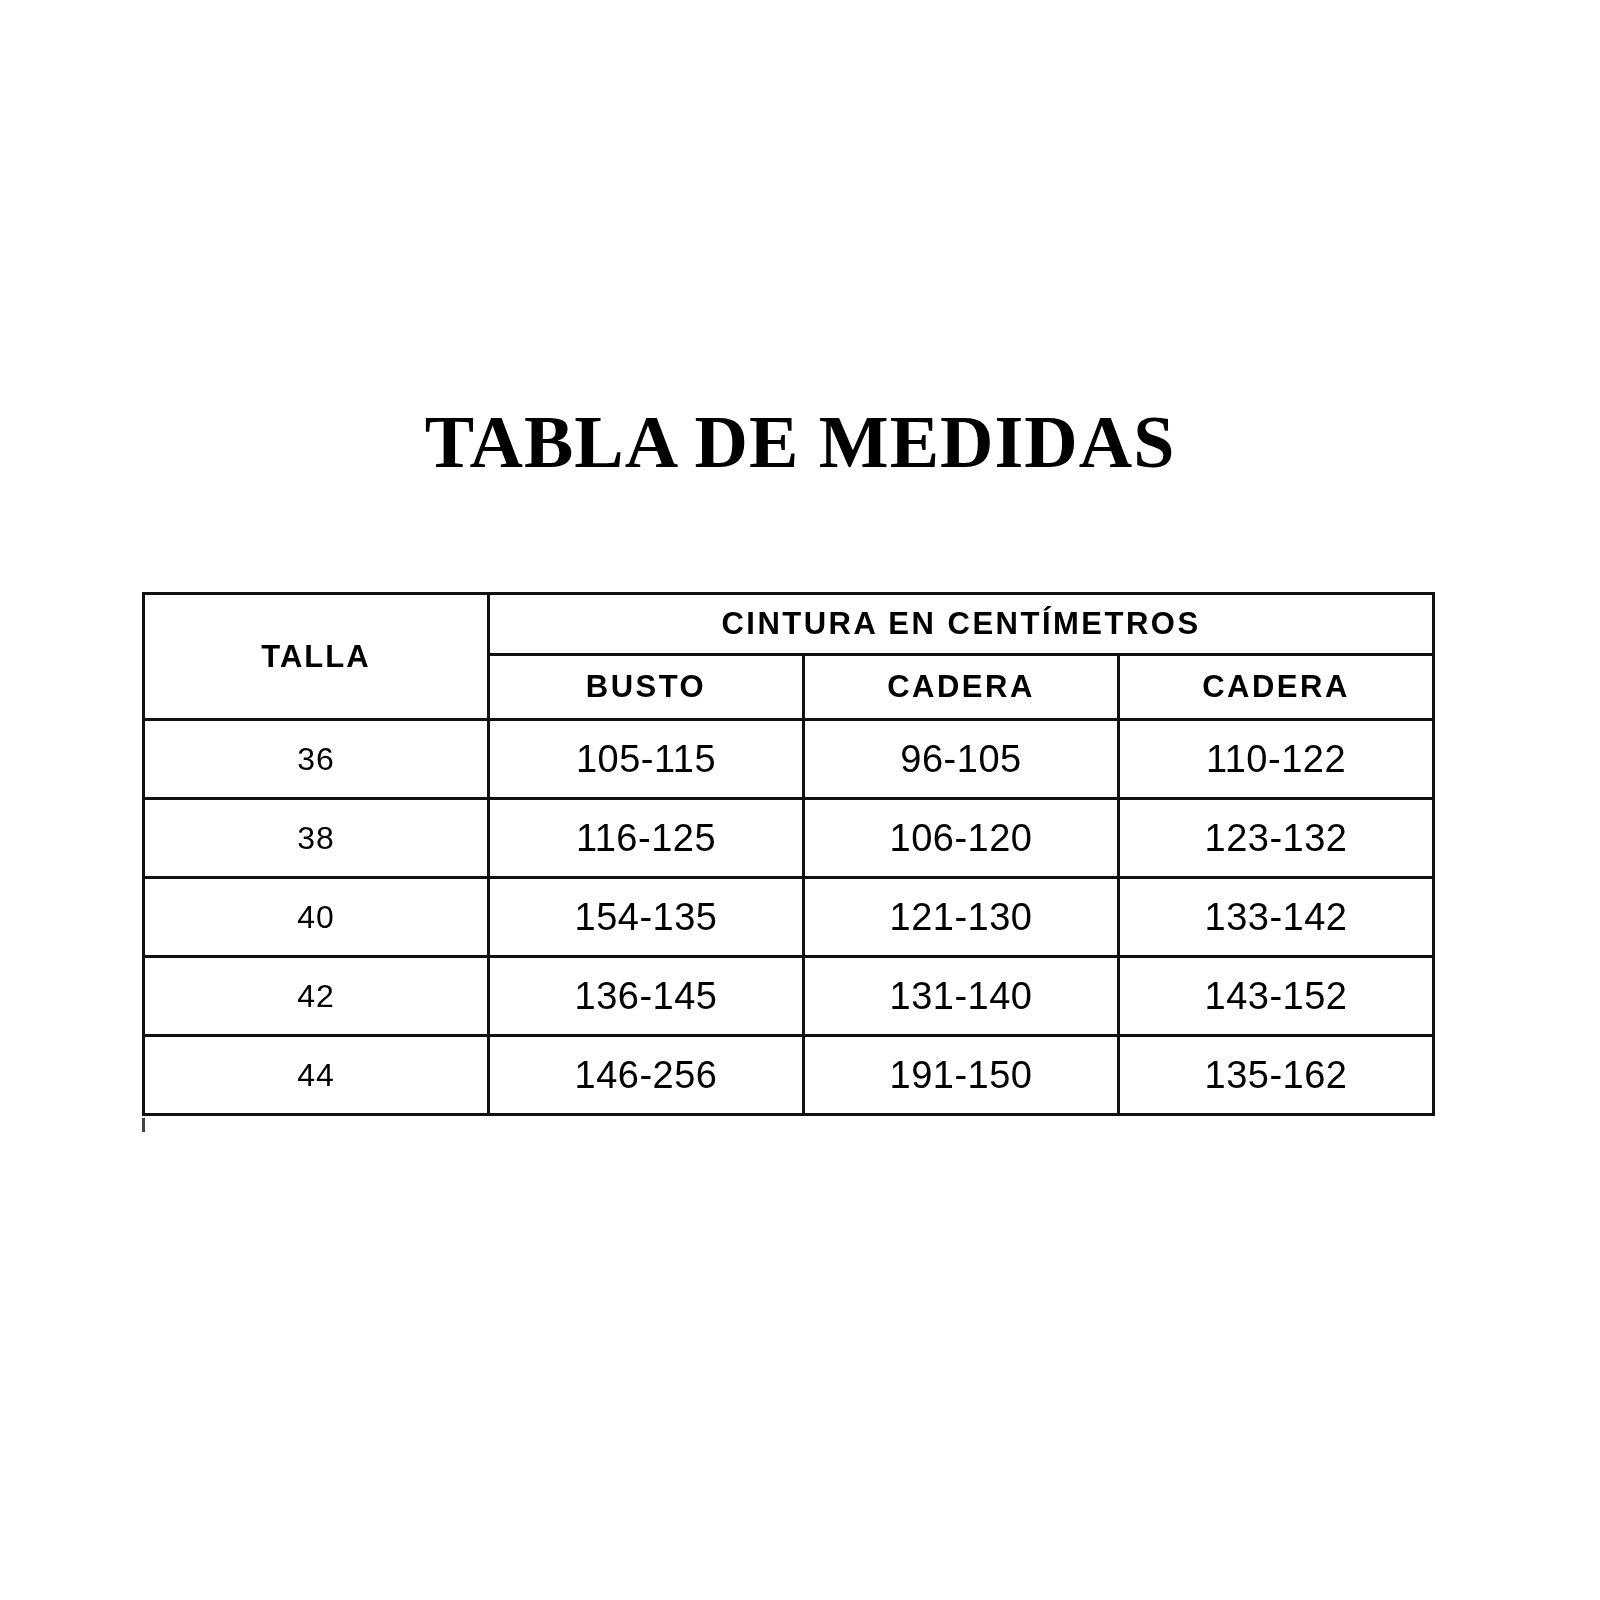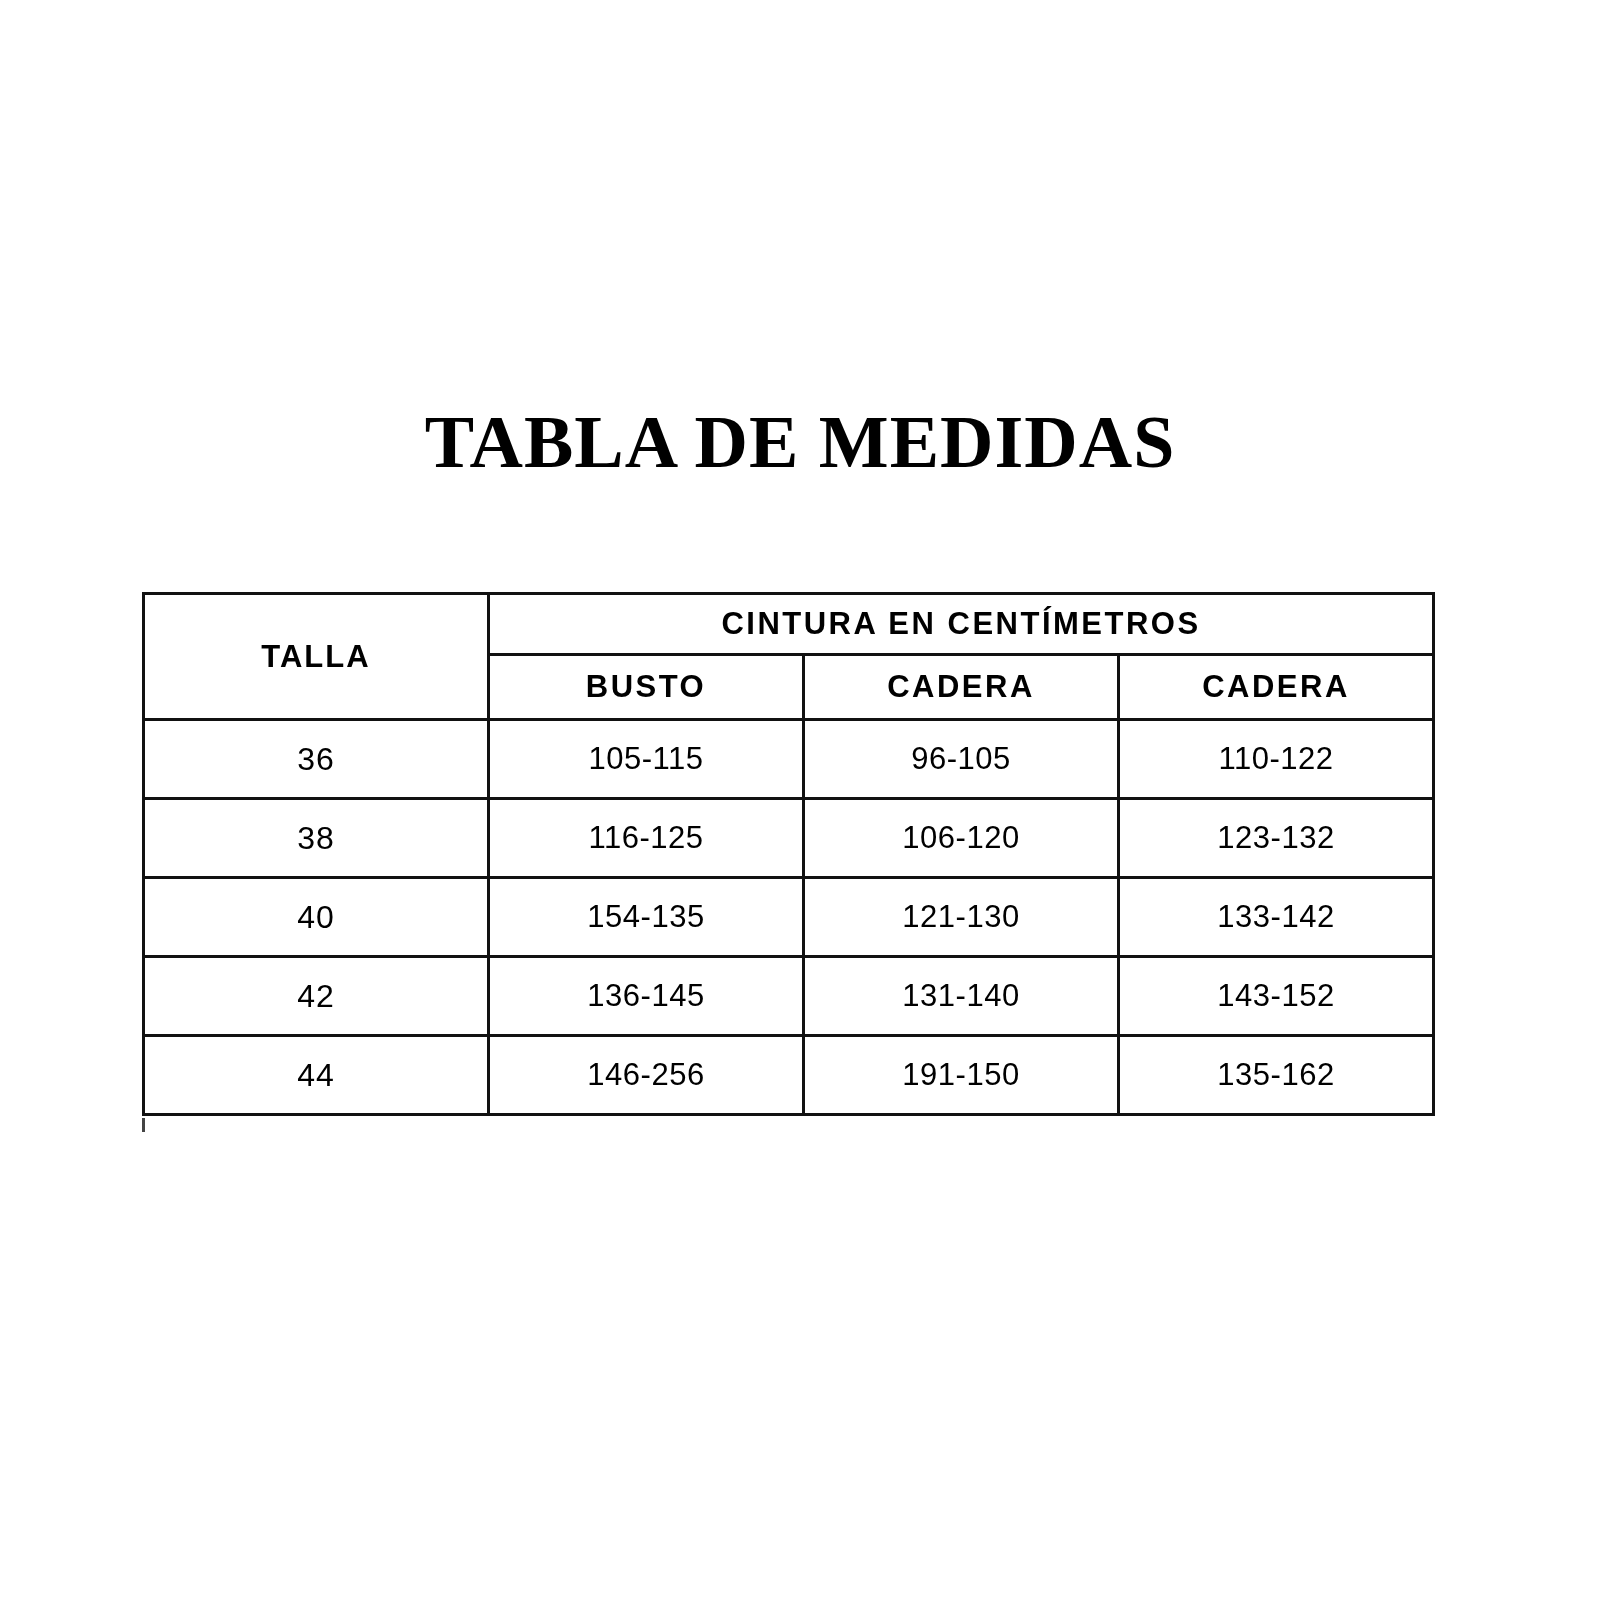--- a/index.html
+++ b/index.html
@@ -75,21 +75,21 @@
     height: 62px;
     border-radius: 15px;
   }
   .size-cell {
     font-size: 32px;
     font-weight: normal;
     height: 76px;
     letter-spacing: 1px;
   }
   .value-cell {
-    font-size: 31px;
+    font-size: 38px;
     font-weight: normal;
     height: 76px;
     letter-spacing: 0.5px;
   }
   .tick {
     position: absolute;
     left: 142px;
     top: 1118px;
     width: 3px;
     height: 14px;

